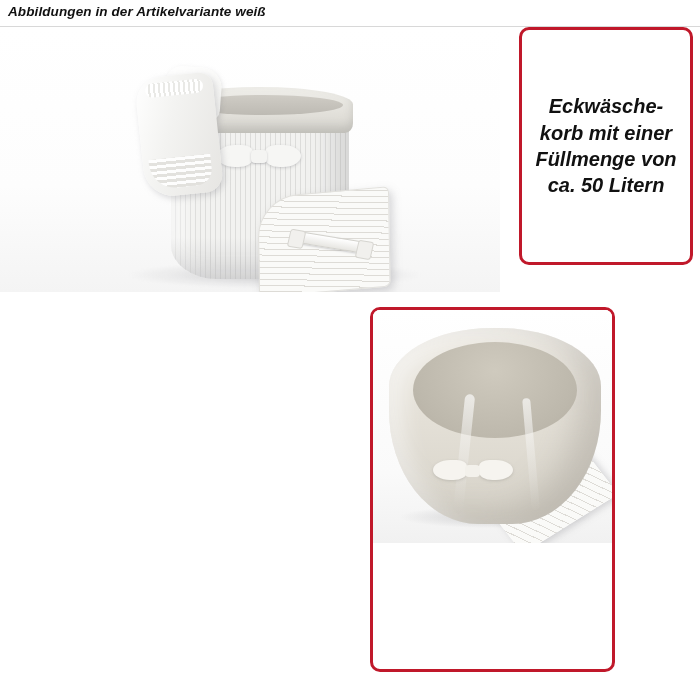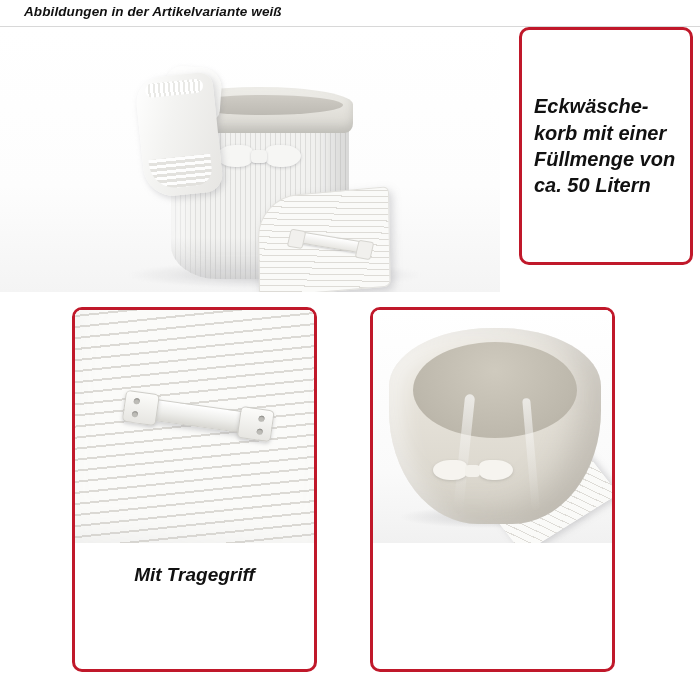--- a/index.html
+++ b/index.html
@@ -17,21 +17,20 @@
 
   
   .top-caption {
     position: absolute;
     left: 8px; top: 4px;
     font-size: 13.5px;
     font-weight: bold;
     font-style: italic;
     color: #111;
     letter-spacing: 0.1px;
-    margin-left: 16px;
   }
   .top-rule {
     position: absolute;
     left: 0; top: 26px;
     width: 700px; height: 1px;
     background: #d8d8d8;
   }
 
   
   .hero {
@@ -183,21 +182,21 @@
     align-items: center;
     justify-content: center;
     padding: 10px 12px;
   }
   .callout-top .txt {
     font-size: 20px;
     font-weight: bold;
     font-style: italic;
     line-height: 1.32;
     color: #111;
-    text-align: left;
+    text-align: center;
   }
 
   
   .panel {
     position: absolute;
     top: 307px;
     width: 245px; height: 365px;
     background: #ffffff;
     border: 3px solid #c0182a;
     border-radius: 10px;
@@ -349,38 +348,20 @@
 
     <div class="lid">
       <div class="lid-handle"></div>
     </div>
   </div>
 
   <div class="callout-top">
     <div class="txt">Eckwäsche-korb mit einer Füllmenge von ca. 50 Litern</div>
   </div>
 
-  <div class="panel left">
-    <div class="panel-photo">
-      <div class="lid-closeup-bg"></div>
-      <div class="lid-closeup"></div>
-      <div class="handle-big">
-        <div class="bar"></div>
-        <div class="plateL">
-          <div class="screw s1"></div>
-          <div class="screw s2"></div>
-        </div>
-        <div class="plateR">
-          <div class="screw s3"></div>
-          <div class="screw s4"></div>
-        </div>
-      </div>
-    </div>
-    <div class="panel-caption">Mit Tragegriff</div>
-  </div>
 
   <div class="panel right">
     <div class="panel-photo">
       <div class="liner-photo"></div>
       <div class="liner-shadow"></div>
       <div class="liner-lid"></div>
       <div class="liner-bowl">
         <div class="liner-inner"></div>
         <div class="liner-fold1"></div>
         <div class="liner-fold2"></div>

